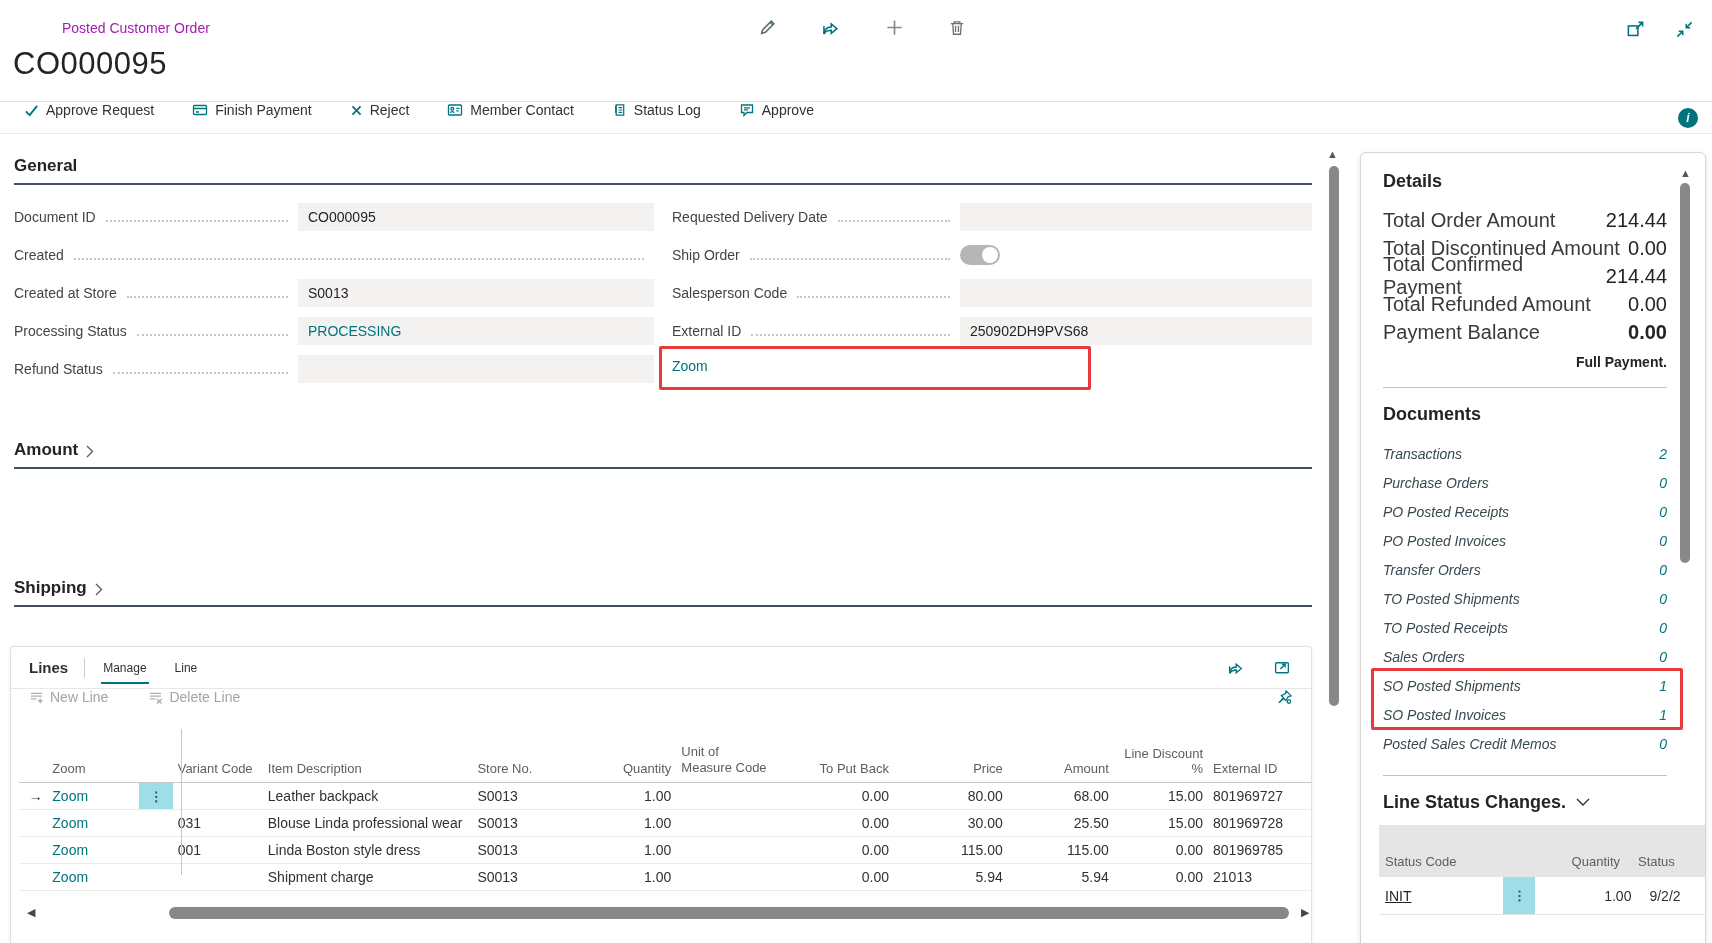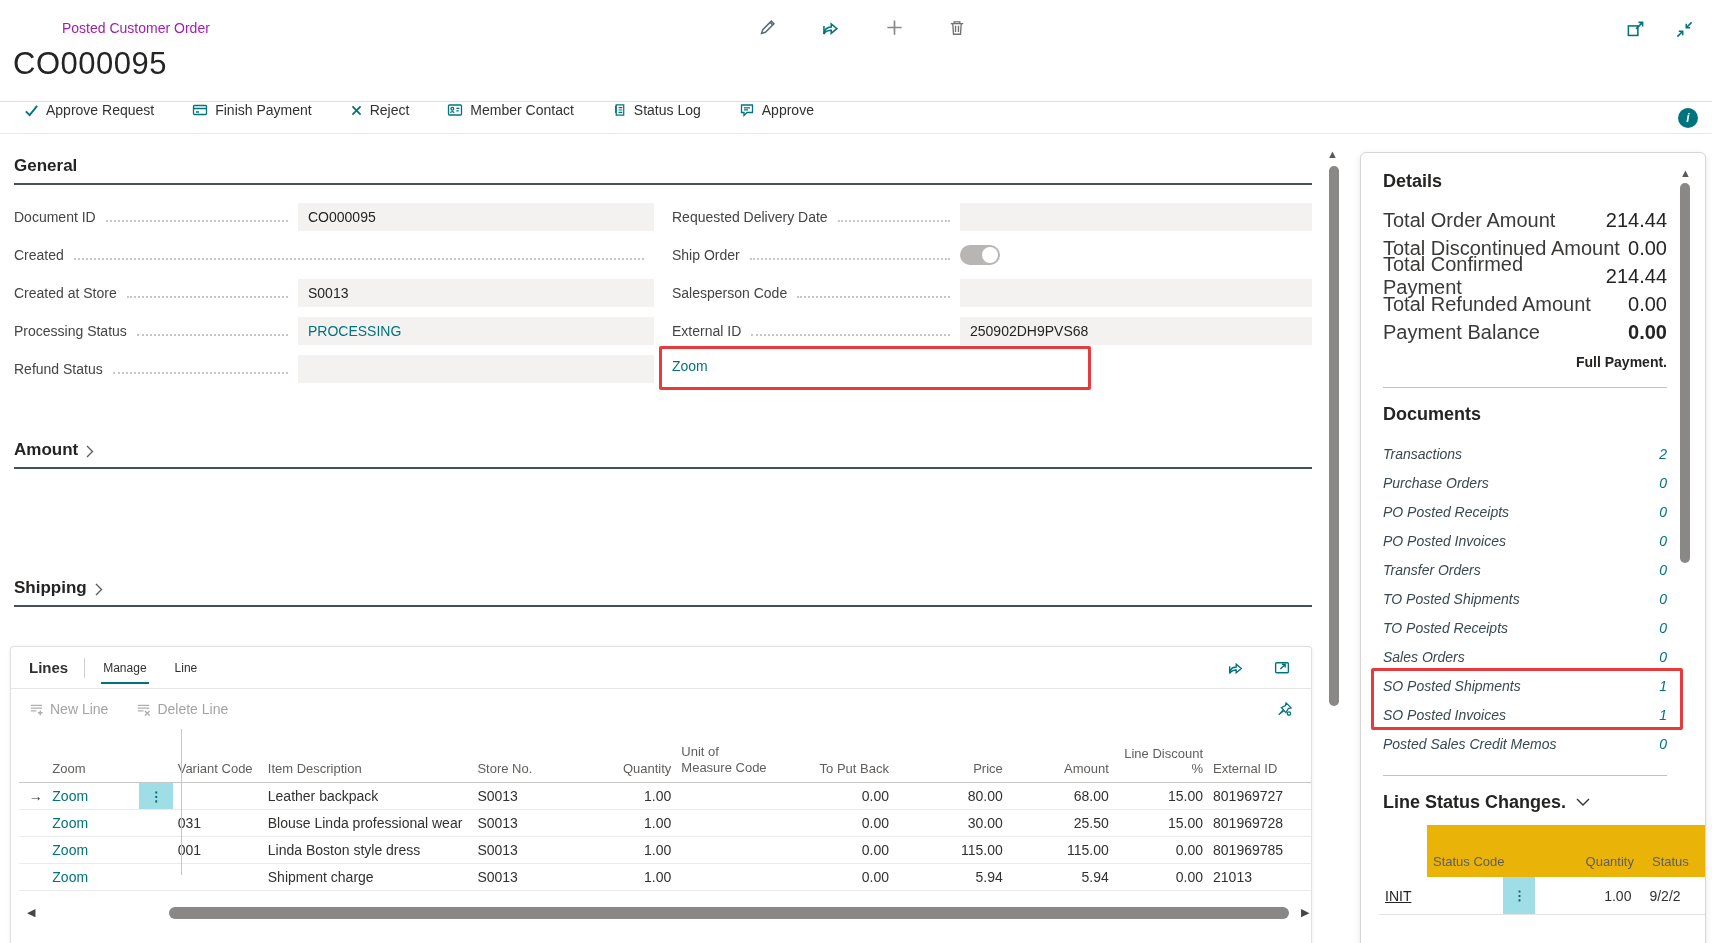--- a/index.html
+++ b/index.html
@@ -52,21 +52,21 @@
   
   .lines-card { position:absolute; left:10px; top:646px; width:1302px; bottom:0;
     background:#fff; border:1px solid #e3e1df; border-bottom:none; border-radius:4px 4px 0 0;
     box-shadow:0 1.6px 3.6px rgba(0,0,0,.09); overflow:hidden; }
   .lc-head { height:42px; display:flex; align-items:center; padding:0 18px; border-bottom:1px solid #e8e6e4; }
   .lc-title { font-size:15px; font-weight:700; }
   .lc-div { width:1px; height:20px; background:#d0cecc; margin:0 16px; }
   .lc-tab { font-size:12px; color:#323130; background:none; border:none; cursor:pointer; padding:10px 2px 7px; margin-right:24px; border-bottom:2px solid transparent; font-family:"Liberation Sans",sans-serif;}
   .lc-tab.active { border-bottom-color:#00747e; font-weight:400; }
   .lc-icons { margin-left:auto; display:flex; gap:24px; }
-  .lc-toolbar { height:40px; display:flex; align-items:center; gap:28px; padding:0 18px; }
+  .lc-toolbar { height:40px; display:flex; align-items:flex-start; gap:40px; padding:0 18px; }
   .tb-item { display:flex; align-items:center; gap:6px; font-size:14px; color:#a6a4a2; background:none; border:none; font-family:"Liberation Sans",sans-serif; }
   .tb-pin { margin-left:auto; background:none; border:none; cursor:pointer; }
 
   .tablewrap { position:relative; padding-left:8px; }
   .tablewrap::before { content:""; position:absolute; left:170px; top:0; bottom:46px; width:1px; background:#c8c6c4; }
   .thead { display:flex; align-items:flex-end; height:54px; border-bottom:1px solid #c8c6c4; color:#605e5c; font-size:13px; padding-bottom:6px; }
   .trow { display:flex; align-items:center; height:27px; border-bottom:1px solid #edebe9; font-size:14px; }
   .c0{width:34px; text-align:center;} .c1{width:84px;} .c2{width:44px; display:flex; justify-content:center; align-self:stretch; align-items:center;}
   .c3{width:92px;} .c4{width:214px;} .c5{width:92px;}
   .c6{width:116px; text-align:right; padding-right:10px;} .c7{width:92px; line-height:1.25;}
@@ -101,21 +101,21 @@
   .kv .v { color:#252423; }
   .kv.bold .v { font-weight:700; }
   .sp-footnote { text-align:right; font-size:14px; font-weight:700; margin-top:8px; color:#252423; }
   .sp-divider { border-top:1px solid #c4c2c0; margin:17px 0 16px; }
   .doclist { position:relative;font-style:italic; }
   .docrow { display:flex; justify-content:space-between; align-items:center; height:29px; font-size:14px; color:#38494f; }
   .doccount { color:#00747e; cursor:pointer; font-size:14px; }
   .annot.docs { left:-12px; top:229px; width:312px; height:62px; }
   .lsc-head { display:flex; align-items:center; gap:10px; font-size:18px; font-weight:700; color:#252423; margin-bottom:12px; }
   .lsc-table { margin:0 -38px 0 -4px; }
-  .lsc-thead { background:#eab308; height:52px; display:flex; align-items:flex-end; padding:0 0 8px 6px; font-size:13px; color:#605e5c;margin-left:48px; }
+  .lsc-thead { background:#e5e5e5; height:52px; display:flex; align-items:flex-end; padding:0 0 8px 6px; font-size:13px; color:#605e5c; }
   .lsc-c0 { width:130px; } .lsc-c1 { width:40px; align-self:stretch; display:flex; align-items:center; justify-content:center; }
   .lsc-cq { width:105px; text-align:right; } .lsc-cs { width:80px; padding-left:18px; white-space:nowrap; }
   .lsc-row { display:flex; align-items:center; height:38px; border-bottom:1px solid #e5e3e1; padding-left:6px; font-size:14px; }
   .lsc-link { color:#252423; text-decoration:underline; cursor:pointer; }
   .lsc-dots { width:32px; height:100%; display:flex; align-items:center; justify-content:center; background:#9fdee7; color:#0b6670; font-weight:bold; font-size:13px; cursor:pointer; }
 
   svg.ic { display:block; }
 </style>
 </head>
 <body>

